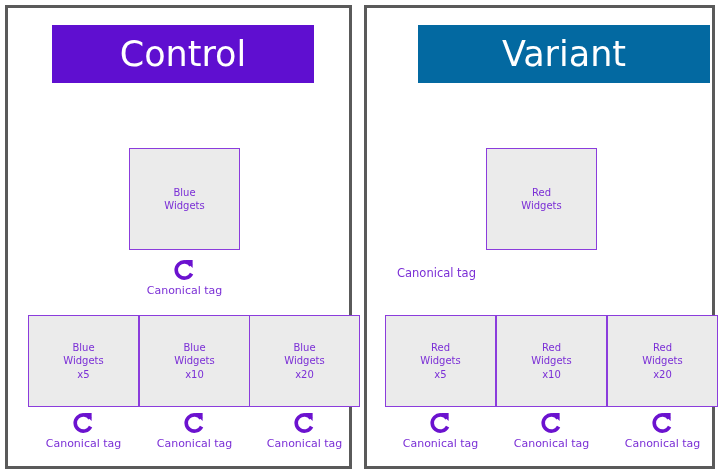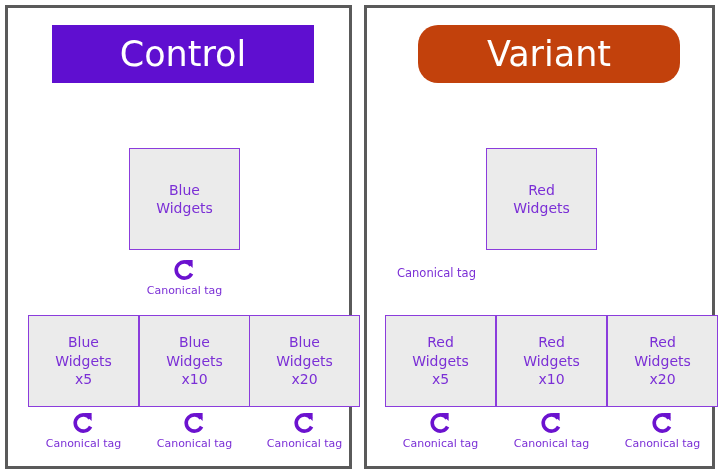--- a/index.html
+++ b/index.html
@@ -48,37 +48,36 @@
     line-height: 1;
     box-sizing: border-box;
   }
   .banner-control {
     left: 44px;
     width: 262px;
     background: #5f0fd0;
   }
   .banner-variant {
     left: 51px;
-    width: 262px;
-    background: #c2410c;
-    border-radius: 20px;
+    width: 292px;
+    background: #0369a1;
   }
 
   
   .wbox {
     position: absolute;
     background: #ebebeb;
     border: 1.5px solid #8b3cdc;
     box-sizing: border-box;
     display: flex;
     flex-direction: column;
     align-items: center;
     justify-content: center;
     color: #7b2fd6;
-    font-size: 14px;
+    font-size: 10px;
     line-height: 1.32;
     text-align: center;
   }
   .wbox .ln { display: block; white-space: nowrap; }
 
   .box-top {
     width: 111px;
     height: 102px;
   }
   .box-top-control  { left: 121px; top: 140px; }

